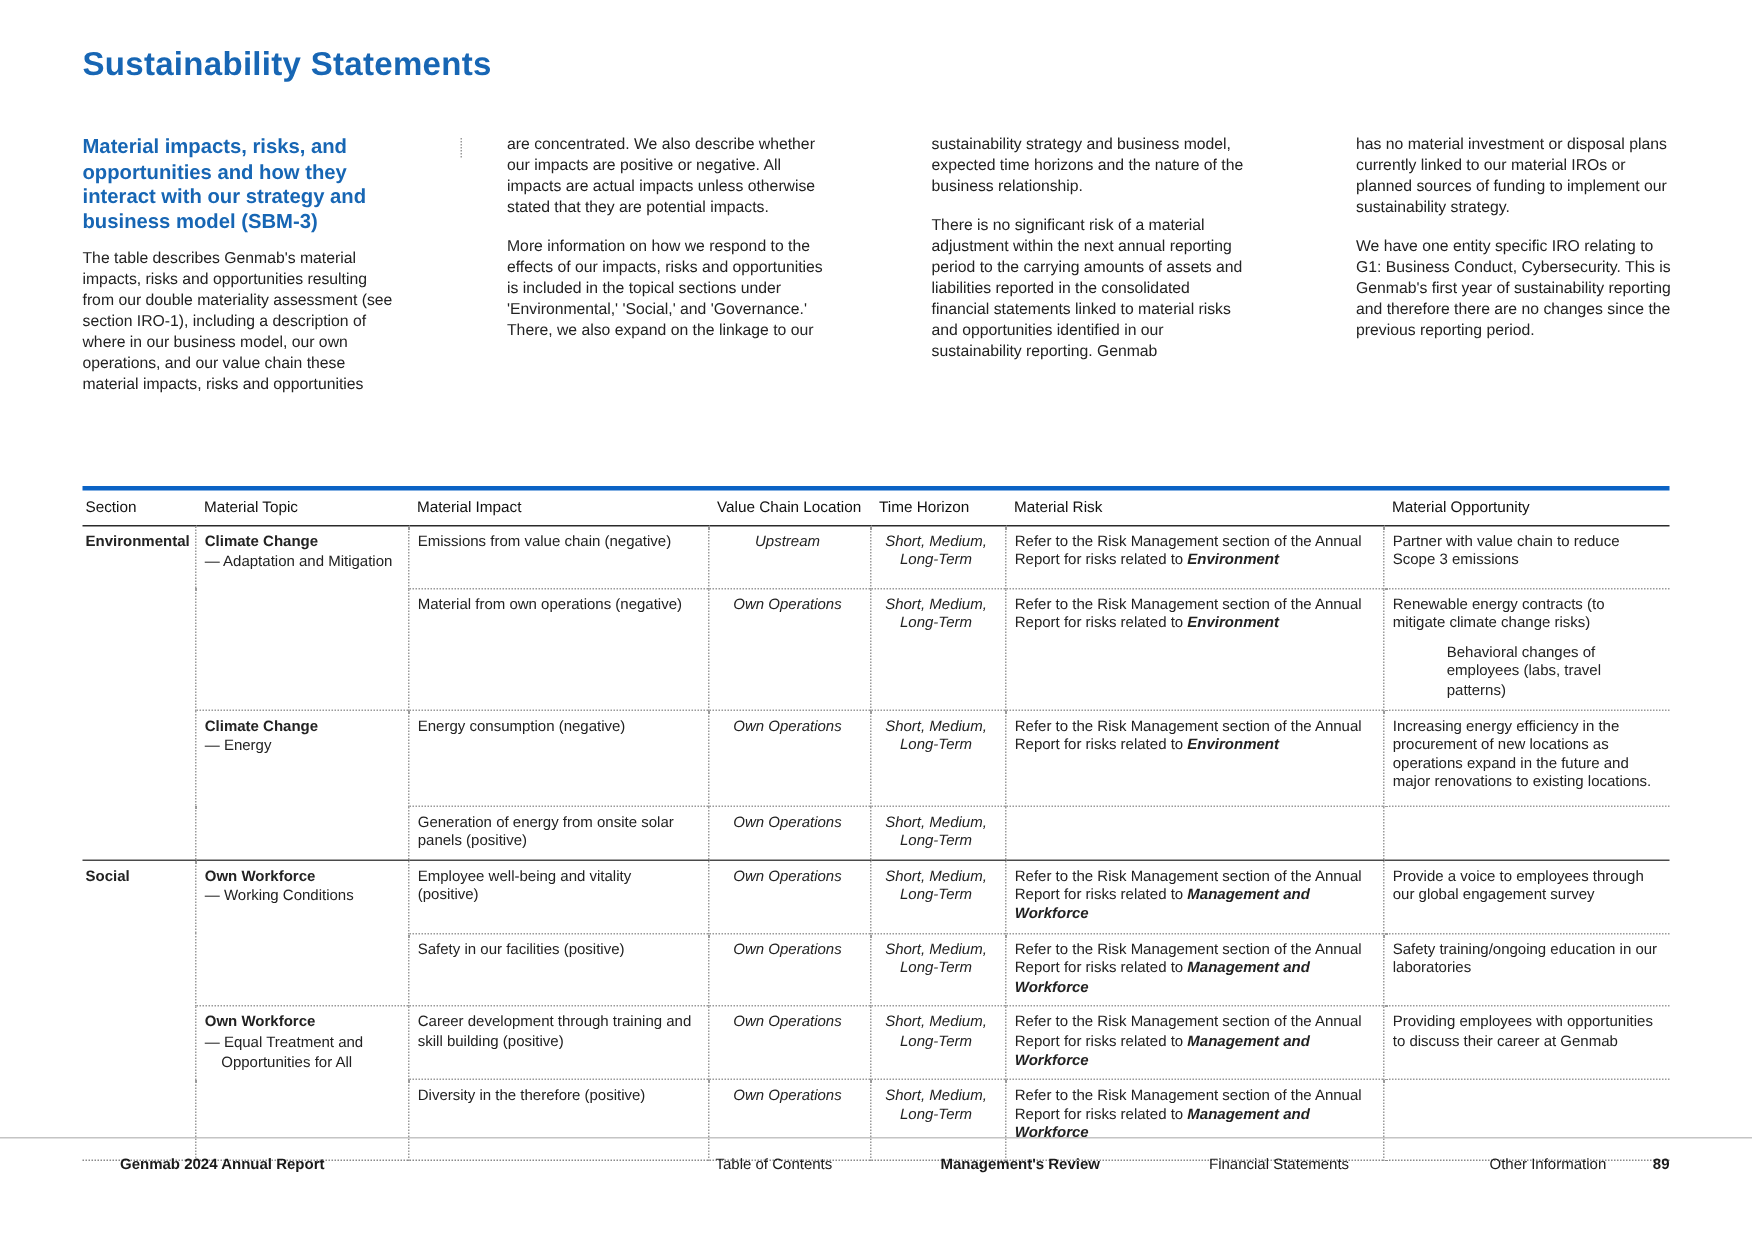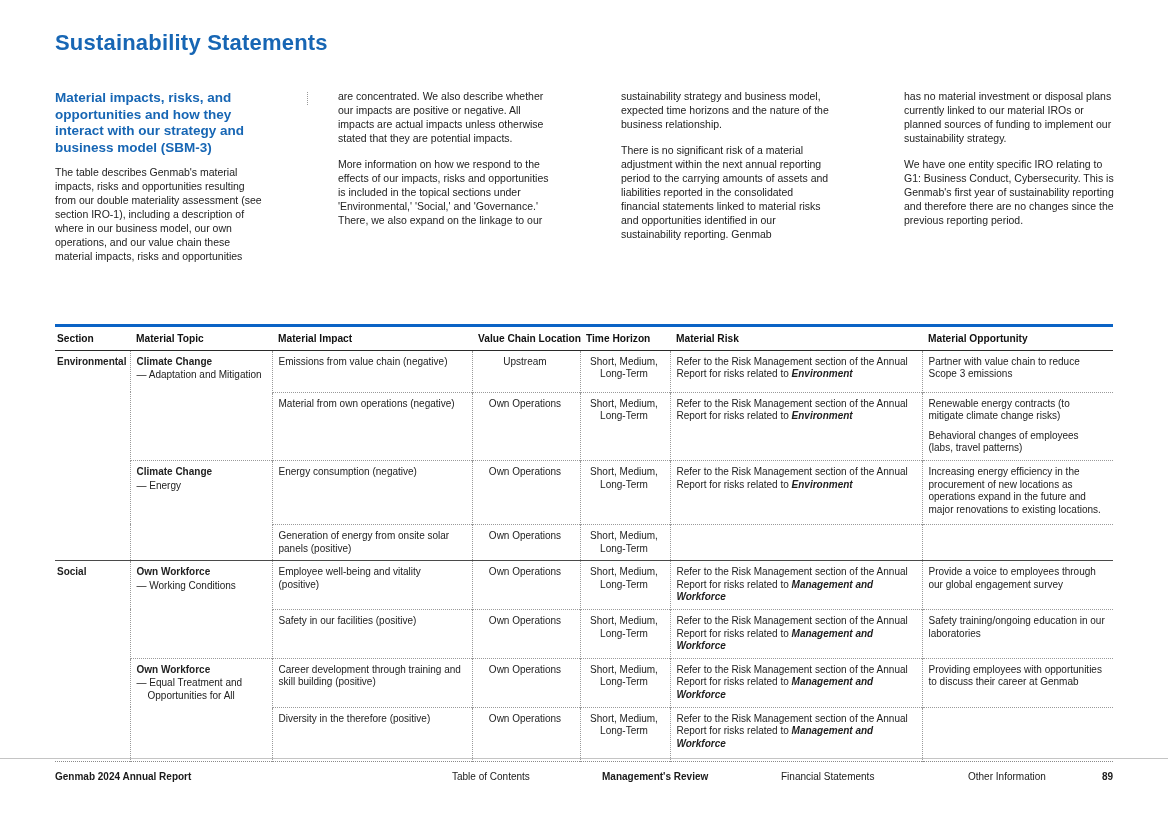--- a/index.html
+++ b/index.html
@@ -52,21 +52,21 @@
   table.materiality-table {
     margin-top: 48px;
     border-collapse: collapse;
     table-layout: fixed;
     width: 1058px;
     font-size: 10px;
     border-bottom: 1px dotted #8a8a8a;
   }
   .materiality-table th {
     font-size: 10.2px;
-    font-weight: 700;
+    font-weight: 400;
     text-align: left;
     padding: 6px 6px 6px 6px;
     border-top: 3px solid #0b63c5;
     border-bottom: 1px solid #2a2a2a;
     color: #111111;
     vertical-align: bottom;
   }
   .materiality-table th.first, .materiality-table td.col-section { padding-left: 2px; }
   .materiality-table th.nowrap { white-space: nowrap; }
   .materiality-table td {
@@ -75,33 +75,33 @@
     line-height: 1.26;
     color: #222222;
   }
   .materiality-table td.vline { border-left: 1px dotted #9a9a9a; }
   tr.sep td { border-top: 1px dotted #9a9a9a; }
   tr.solid td { border-top: 1px solid #4a4a4a; }
 
   td.col-section { font-weight: 700; }
   .topic-title { font-weight: 700; }
   .topic-sub { padding-left: 11px; text-indent: -11px; margin-top: 1px; }
-  td.col-loc, td.col-hor { text-align: center; }
+  td.col-loc, td.col-hor { text-align: center; font-style: italic; }
   .risk-em { font-weight: 700; font-style: italic; }
-  .opp2 { margin-top: 7px; }
+  .opp2 { margin-top: 7px; margin-left: 36px; }
   .opp2:empty { display: none; }
 
   .footer {
     position: absolute;
     left: 0; right: 0; top: 758px;
     border-top: 1px solid #c4c4c4;
     height: 67px;
     font-size: 10px;
   }
-  .footer .f-item { position: absolute; top: 12px; color: #1a1a1a; }
+  .footer .f-item { position: absolute; top: 12px; color: #1a1a1a; margin-left: 25px; }
   .f-report { left: 55px; font-weight: 700; }
   .f-toc { left: 452px; }
   .f-mr { left: 602px; font-weight: 700; }
   .f-fs { left: 781px; }
   .f-oi { left: 968px; }
   .f-page { right: 55px; font-weight: 700; }
 </style>
 </head>
 <body>
 

